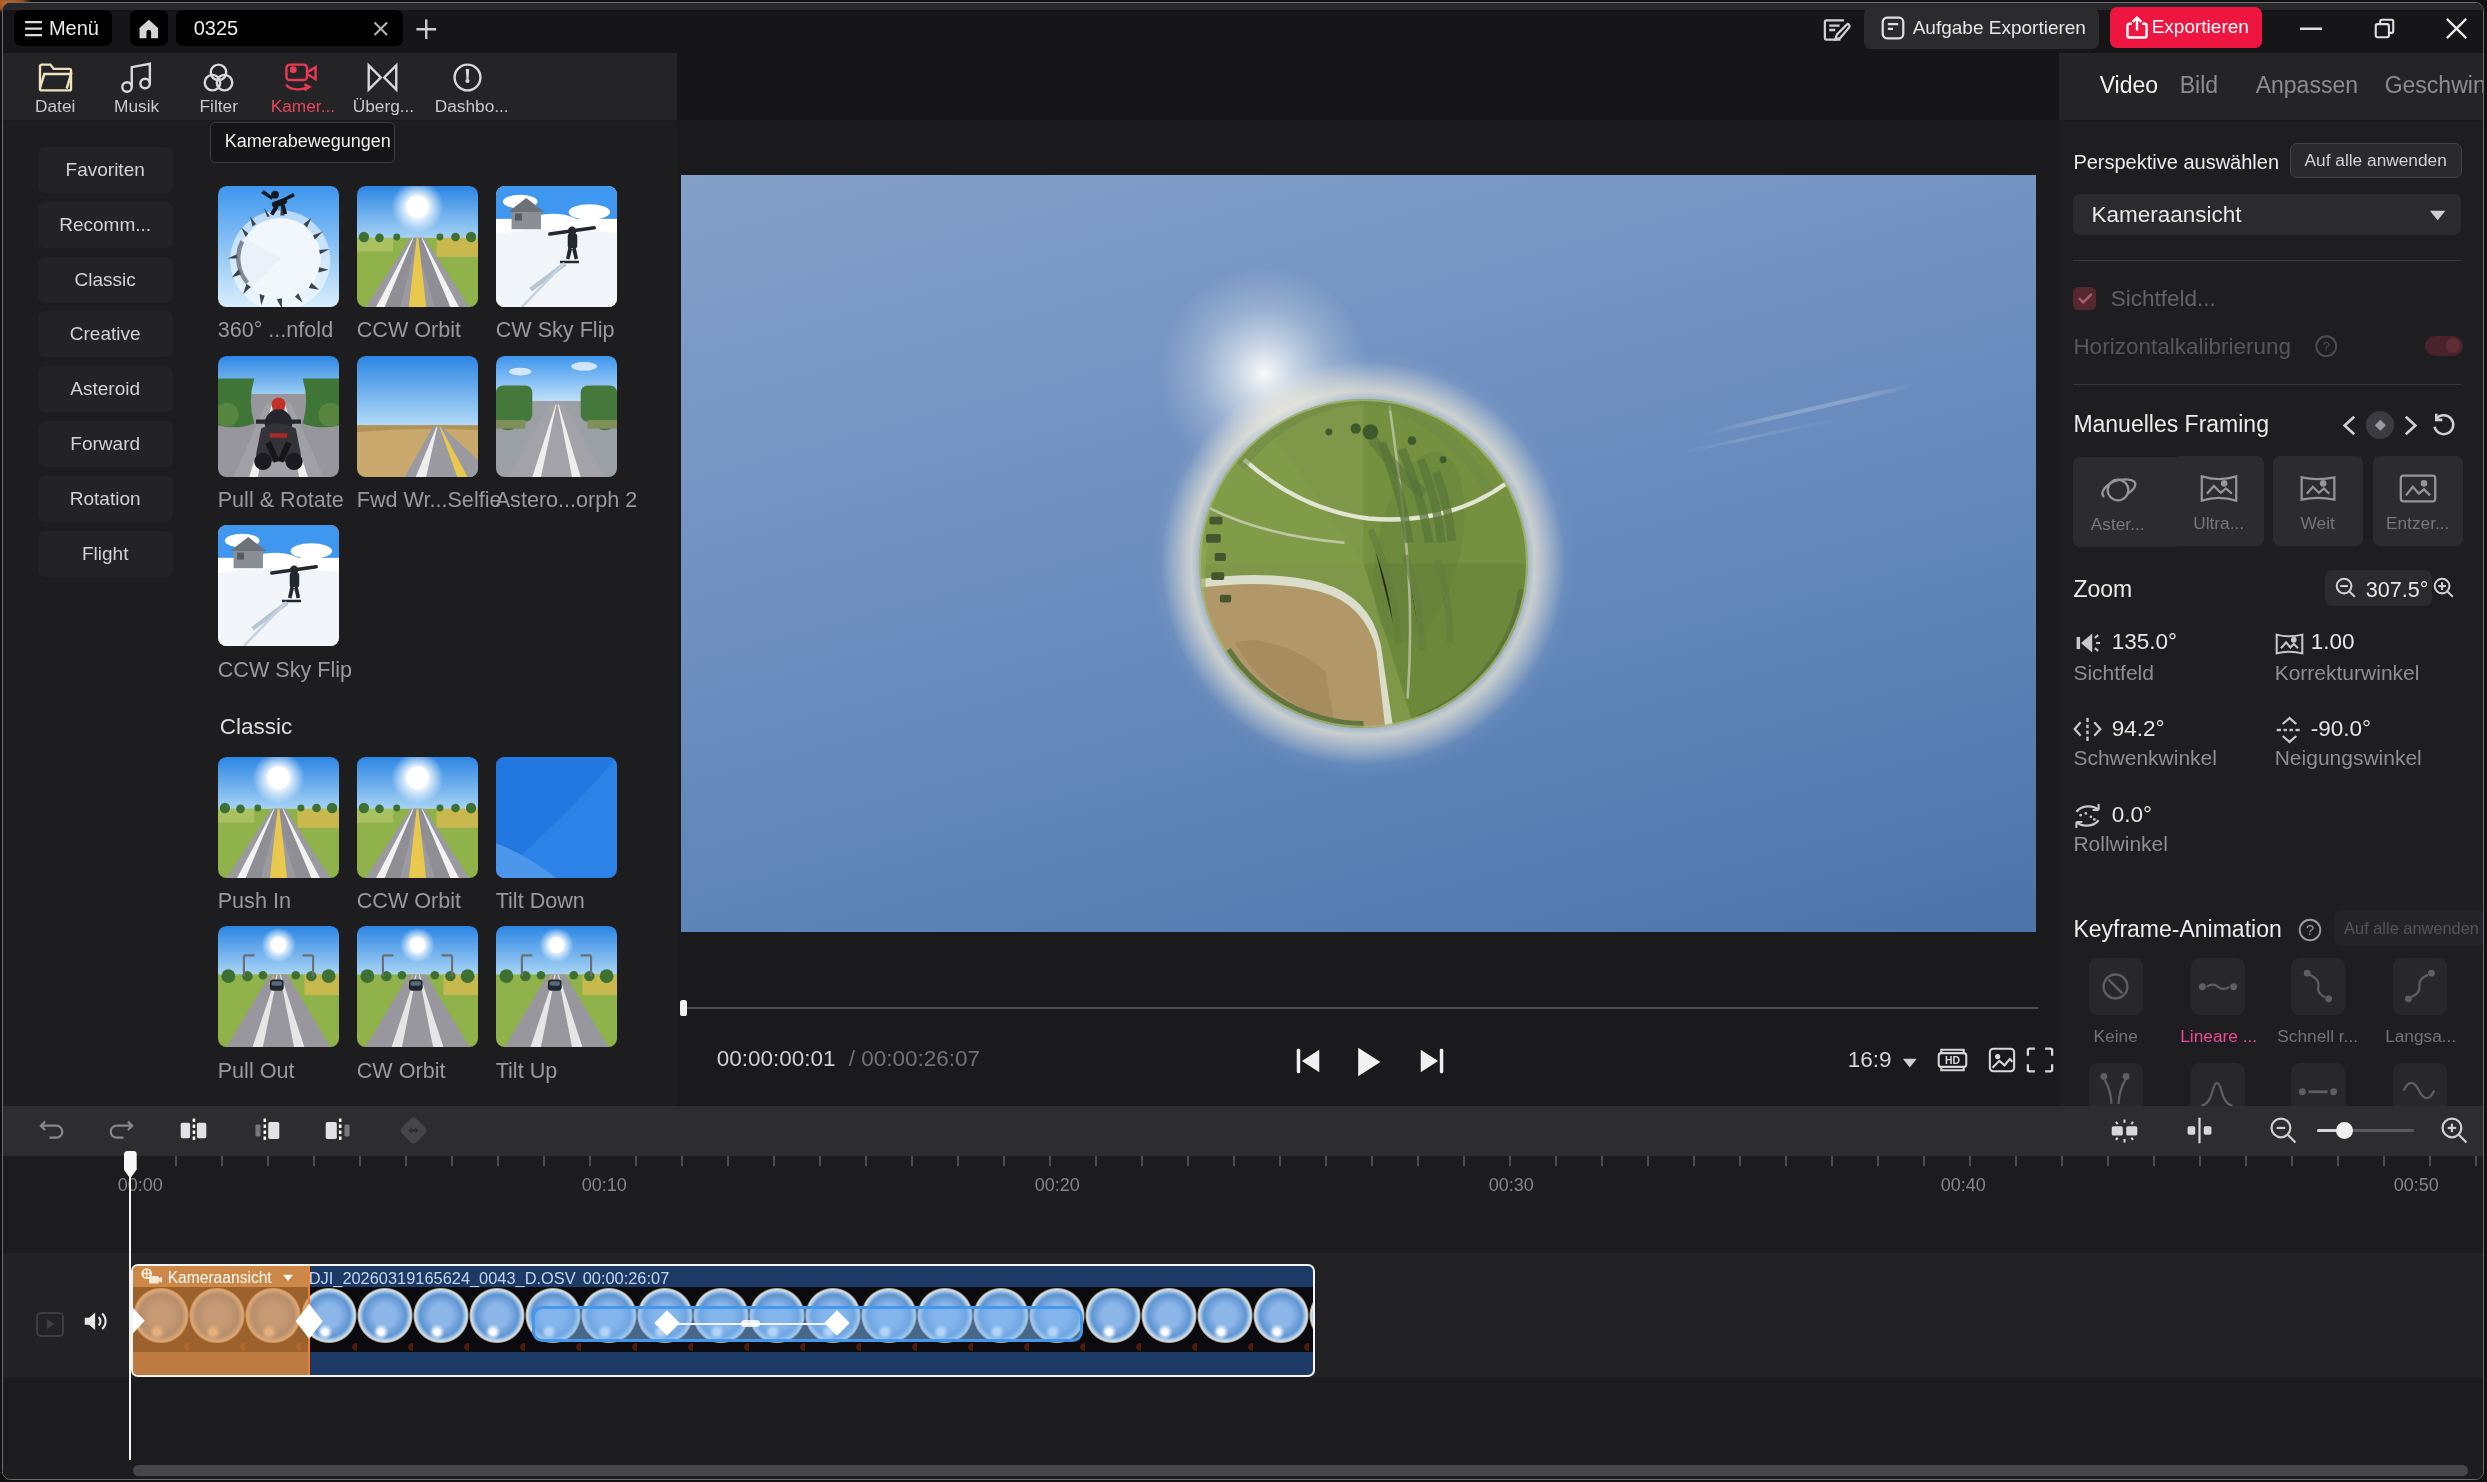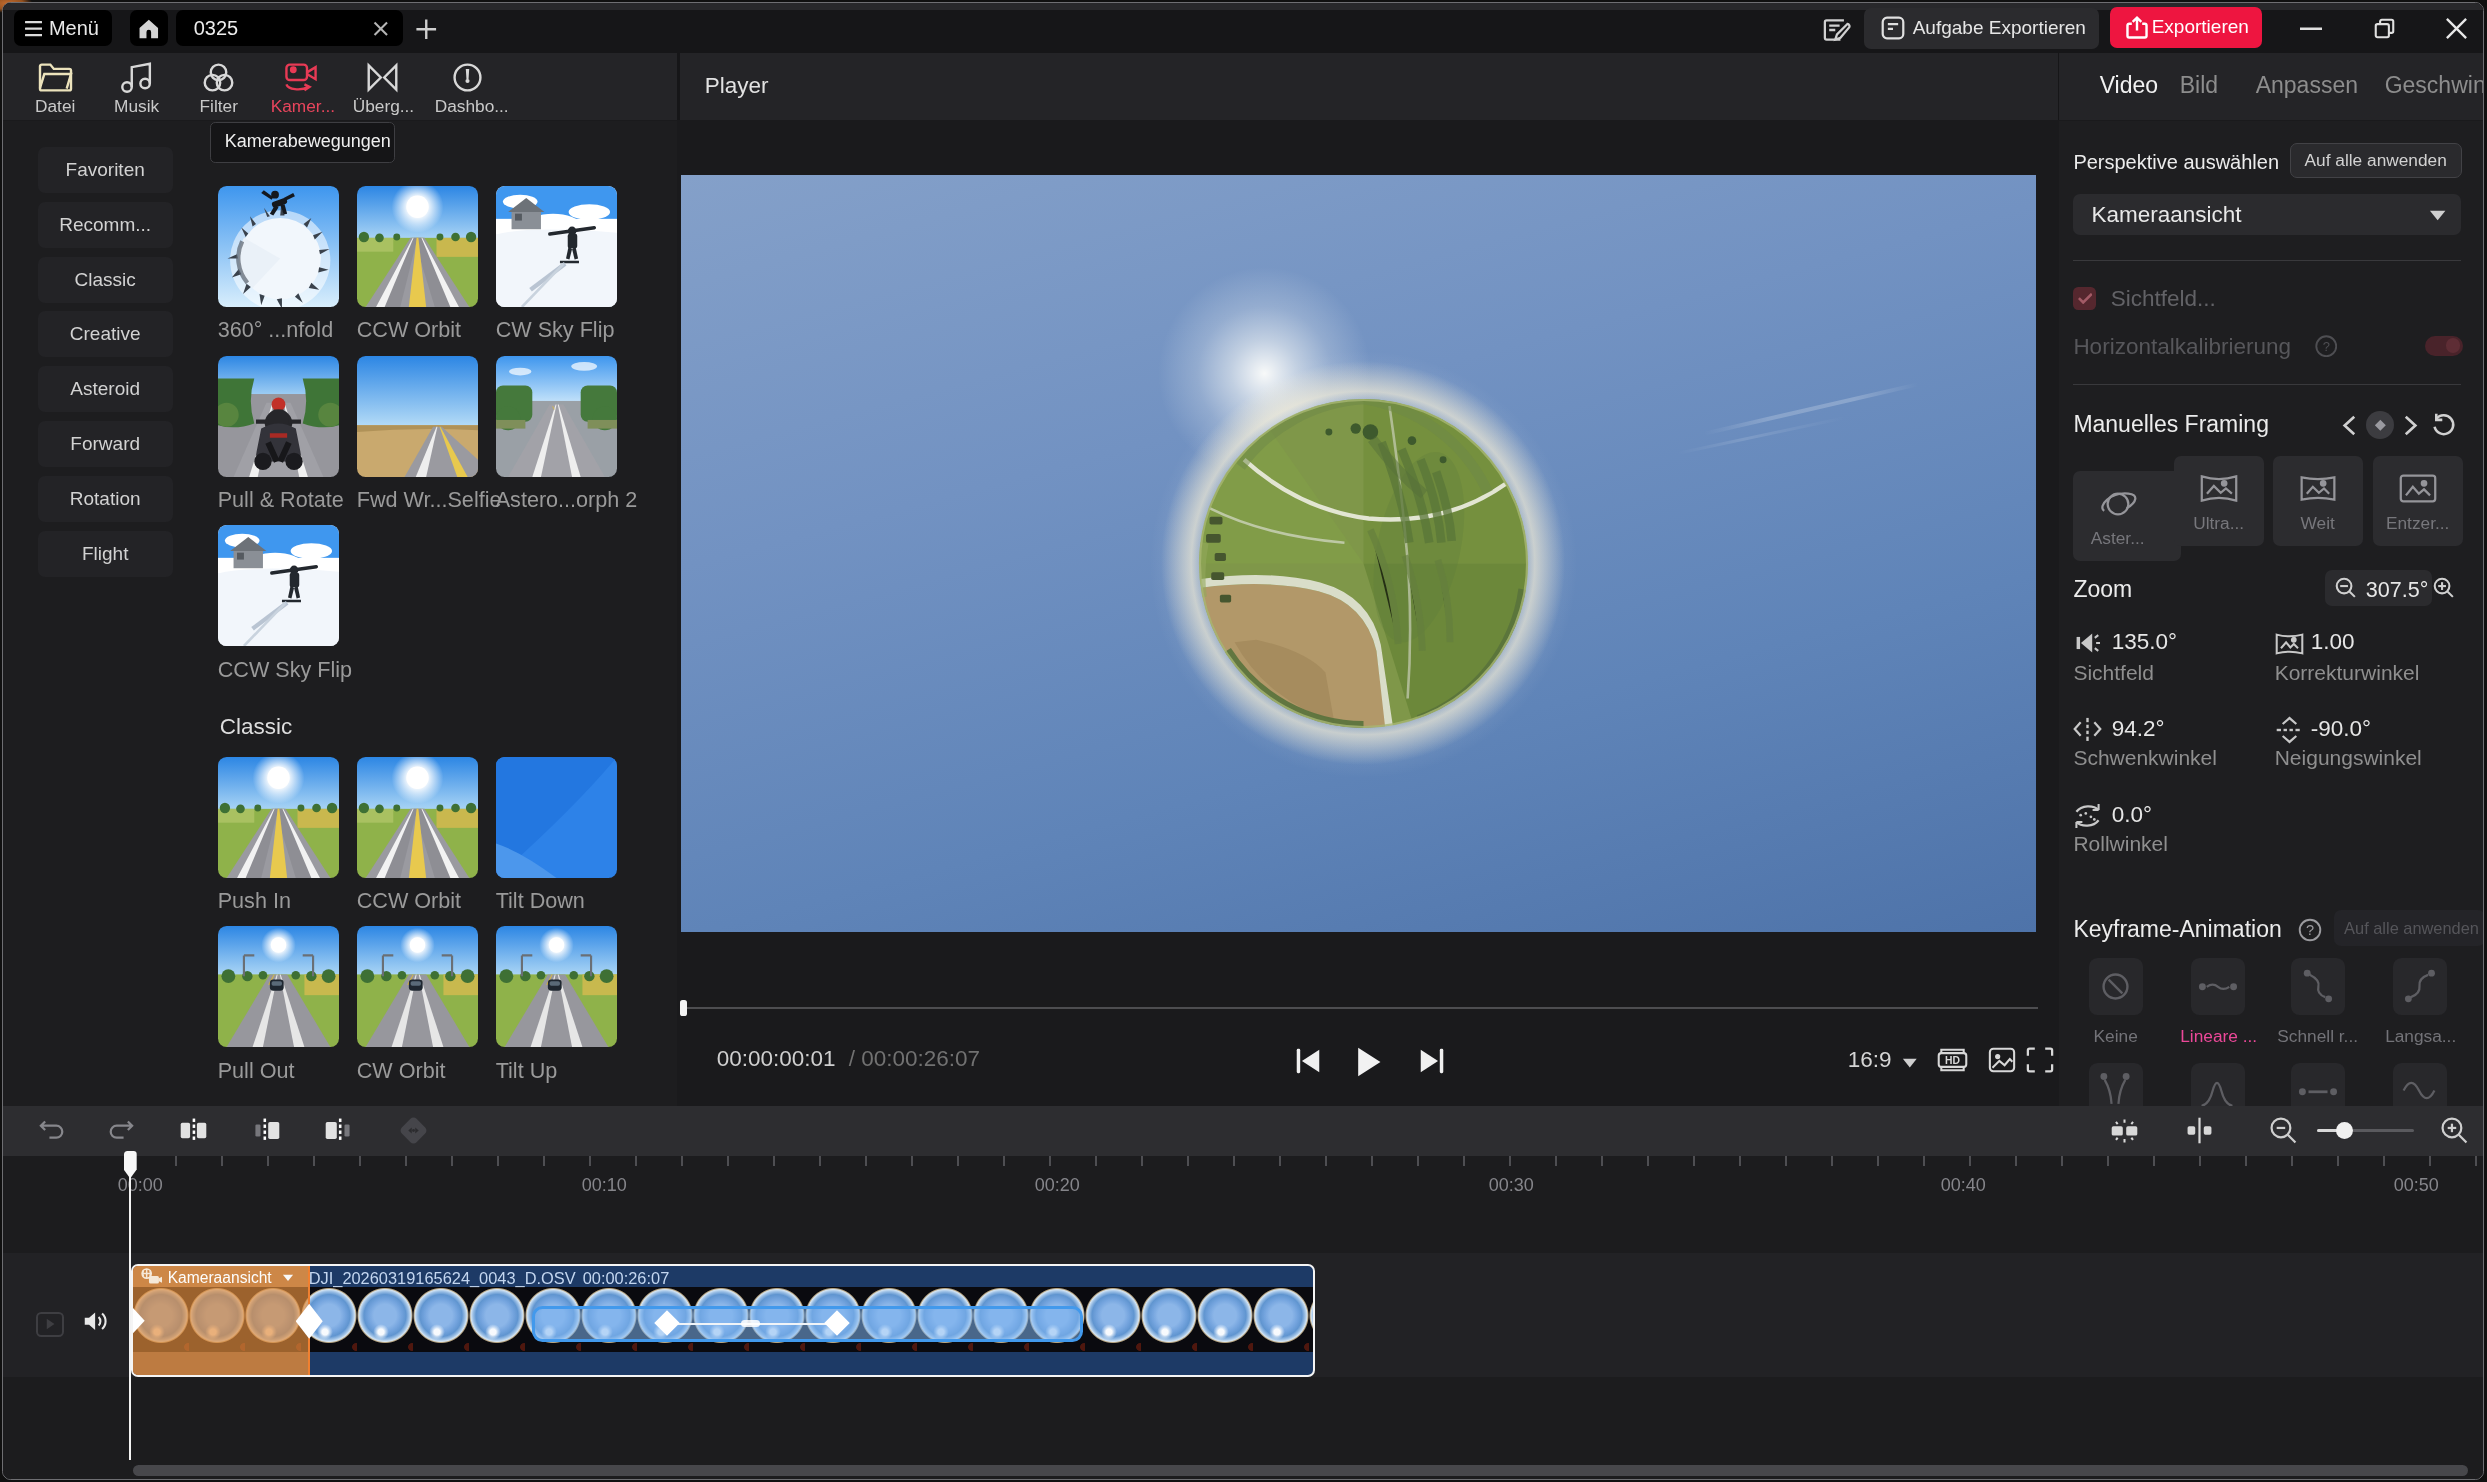--- a/index.html
+++ b/index.html
@@ -153,23 +153,20 @@
   <div class="abs" style="left:432px;top:9.5px;width:66px;height:54px;text-align:center;">
     <svg width="33" height="31" viewBox="0 0 38 36">
             <g fill="none" stroke="#d8d8d8" stroke-width="2.8">
               <circle cx="19" cy="18" r="15"></circle>
             </g>
             <path d="M17 8 h4 l-0.8 12 a1.6 1.6 0 0 1 -2.4 0 z" fill="#d8d8d8"></path>
             <circle cx="19" cy="22" r="2.4" fill="#d8d8d8"></circle>
           </svg>
     <div style="font-size:17.3px;color:#c9c9c9;margin-top:0px;">Dashbo...</div>
   </div>
- </div>
- <div class="bandseg" style="left:677px;width:1378px;">
-   <span class="abs" style="left:25px;top:20px;font-size:22.5px;color:#e2e2e2;">Player</span>
  </div>
  <div class="bandseg" style="left:2056px;width:426px;">
    <span class="abs" style="left:41px;top:19px;font-size:23px;color:#f2f2f2;">Video</span>
    <span class="abs" style="left:121px;top:19px;font-size:23px;color:#8d8d8d;">Bild</span>
    <span class="abs" style="left:197px;top:19px;font-size:23px;color:#8d8d8d;">Anpassen</span>
    <span class="abs" style="left:326px;top:19px;font-size:23px;color:#8d8d8d;">Geschwindig</span>
  </div>
 </div>
 <svg width="0" height="0" style="position:absolute">
 <defs>
@@ -560,21 +557,21 @@
           <rect x="4" y="4" width="9" height="9" transform="rotate(45 8.5 8.5)" fill="#9a9aa0"></rect>
         </svg>
  </div>
  <svg class="abs" style="left:345px;top:294px" width="14" height="21" viewBox="0 0 16 24">
         <path d="M2 2 L13 12 L2 22" fill="none" stroke="#d0d0d0" stroke-width="3"></path>
       </svg>
  <svg class="abs" style="left:373px;top:292px" width="24" height="24" viewBox="0 0 28 28">
         <path d="M5 7 A11 11 0 1 1 3 16" fill="none" stroke="#d0d0d0" stroke-width="3"></path>
         <path d="M5 1 V8 H12" fill="none" stroke="#d0d0d0" stroke-width="3"></path>
       </svg>
- <div class="abs" style="left:14px;top:350px;width:108px;height:90px;background:#2c2c2f;border-radius:7px;">
+ <div class="abs" style="left:14px;top:336px;width:108px;height:90px;background:#2c2c2f;border-radius:7px;">
    <svg class="abs" style="left:26px;top:14px" width="38" height="38" viewBox="0 0 44 44">
           <g fill="none" stroke="#95959a" stroke-width="2.6">
             <circle cx="22" cy="22" r="12"></circle>
             <path d="M6 30 C-2 24 14 8 34 10 C46 11 44 20 32 27"></path>
           </g>
         </svg>
    <div class="abs" style="left:0;top:57px;width:90px;text-align:center;font-size:17.3px;color:#77777c;">Aster...</div>
  </div>
  <div class="abs" style="left:115px;top:335px;width:90px;height:90px;background:#2c2c2f;border-radius:7px;">
    <svg class="abs" style="left:26px;top:17.3px" width="38" height="31" viewBox="0 0 44 36">

